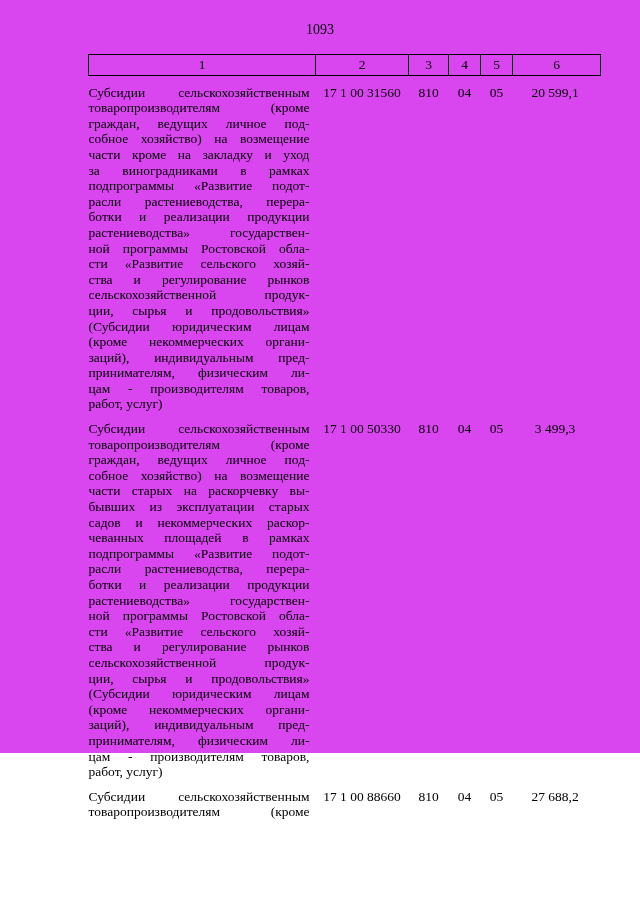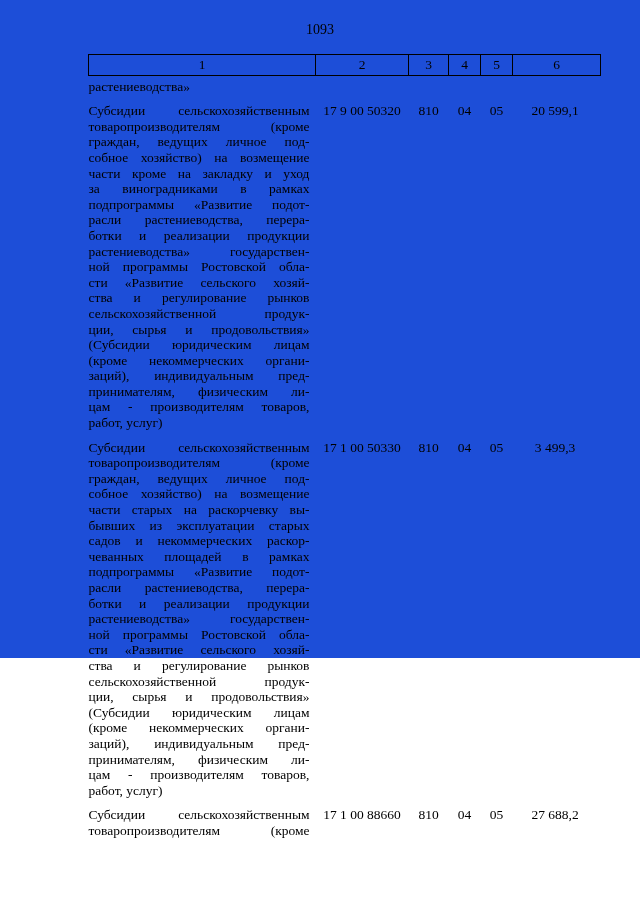--- a/index.html
+++ b/index.html
@@ -6,23 +6,23 @@
   html, body { background: #ffffff; }
   body {
     width: 640px;
     height: 905px;
     font-family: "Liberation Serif", serif;
     color: #000000;
     overflow: hidden;
   }
   .page {
     width: 640px;
-    height: 658px;
+    height: 753px;
     position: relative;
-    background: #1d4ed8;
+    background: #d946ef;
     font-family: Liberation Serif, serif;
   }
   .page-number {
     text-align: center;
     padding-top: 22px;
     font-size: 14px;
     line-height: 16px;
   }
   table.budget-table {
     border-collapse: collapse;
@@ -80,32 +80,20 @@
         <th>1</th>
         <th>2</th>
         <th>3</th>
         <th>4</th>
         <th>5</th>
         <th>6</th>
       </tr>
     </thead>
     <tbody>
 
-      <tr class="cont-row">
-        <td class="name-cell">
-          <div>
-              <div class="tline">растениеводства»</div>
-            </div>
-        </td>
-        <td></td>
-        <td></td>
-        <td></td>
-        <td></td>
-        <td></td>
-      </tr>
 
       <tr class="data-row">
         <td class="name-cell">
           <div>
               <div class="tline">Субсидии сельскохозяйственным</div>
               <div class="tline">товаропроизводителям (кроме</div>
               <div class="tline">граждан, ведущих личное под-</div>
               <div class="tline">собное хозяйство) на возмещение</div>
               <div class="tline">части кроме на закладку и уход</div>
               <div class="tline">за виноградниками в рамках</div>
@@ -119,21 +107,21 @@
               <div class="tline">сельскохозяйственной продук-</div>
               <div class="tline">ции, сырья и продовольствия»</div>
               <div class="tline">(Субсидии юридическим лицам</div>
               <div class="tline">(кроме некоммерческих органи-</div>
               <div class="tline">заций), индивидуальным пред-</div>
               <div class="tline">принимателям, физическим ли-</div>
               <div class="tline">цам - производителям товаров,</div>
               <div class="tline">работ, услуг)</div>
             </div>
         </td>
-        <td class="code-cell">17 9 00 50320</td>
+        <td class="code-cell">17 1 00 31560</td>
         <td class="num-cell">810</td>
         <td class="num-cell">04</td>
         <td class="num-cell">05</td>
         <td class="amount-cell">20 599,1</td>
       </tr>
 
       <tr class="data-row">
         <td class="name-cell">
           <div>
               <div class="tline">Субсидии сельскохозяйственным</div>

